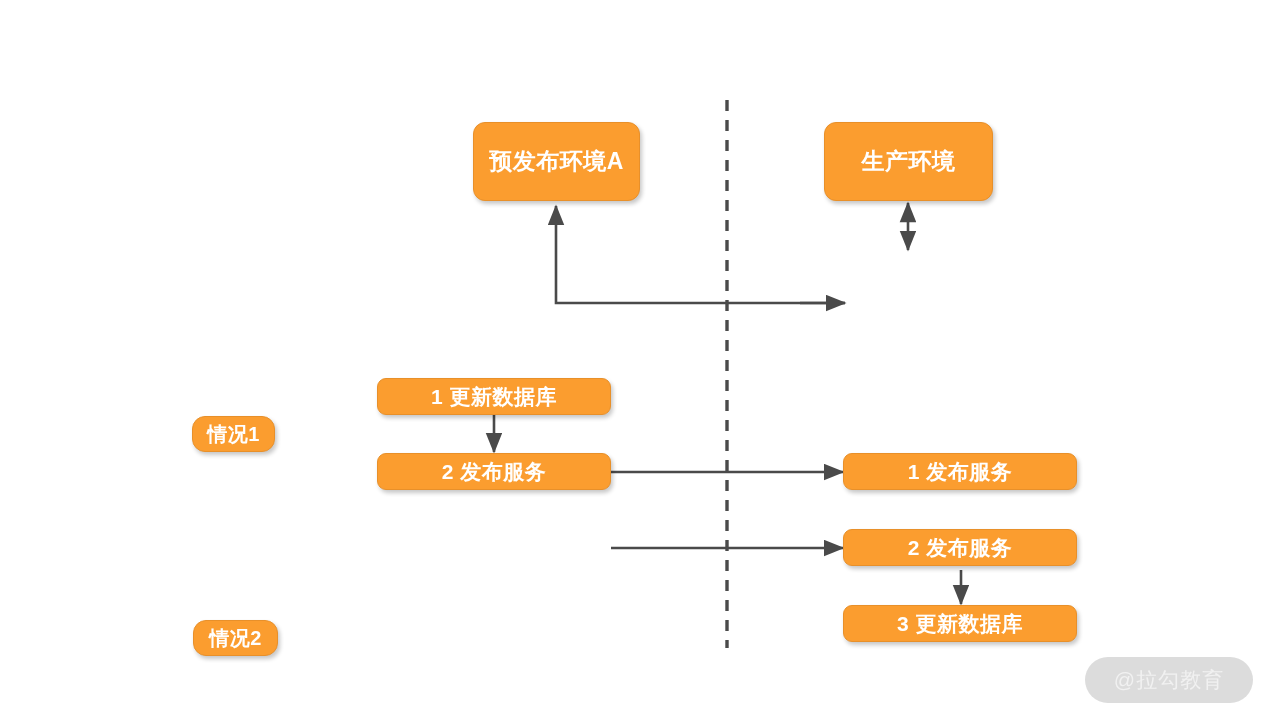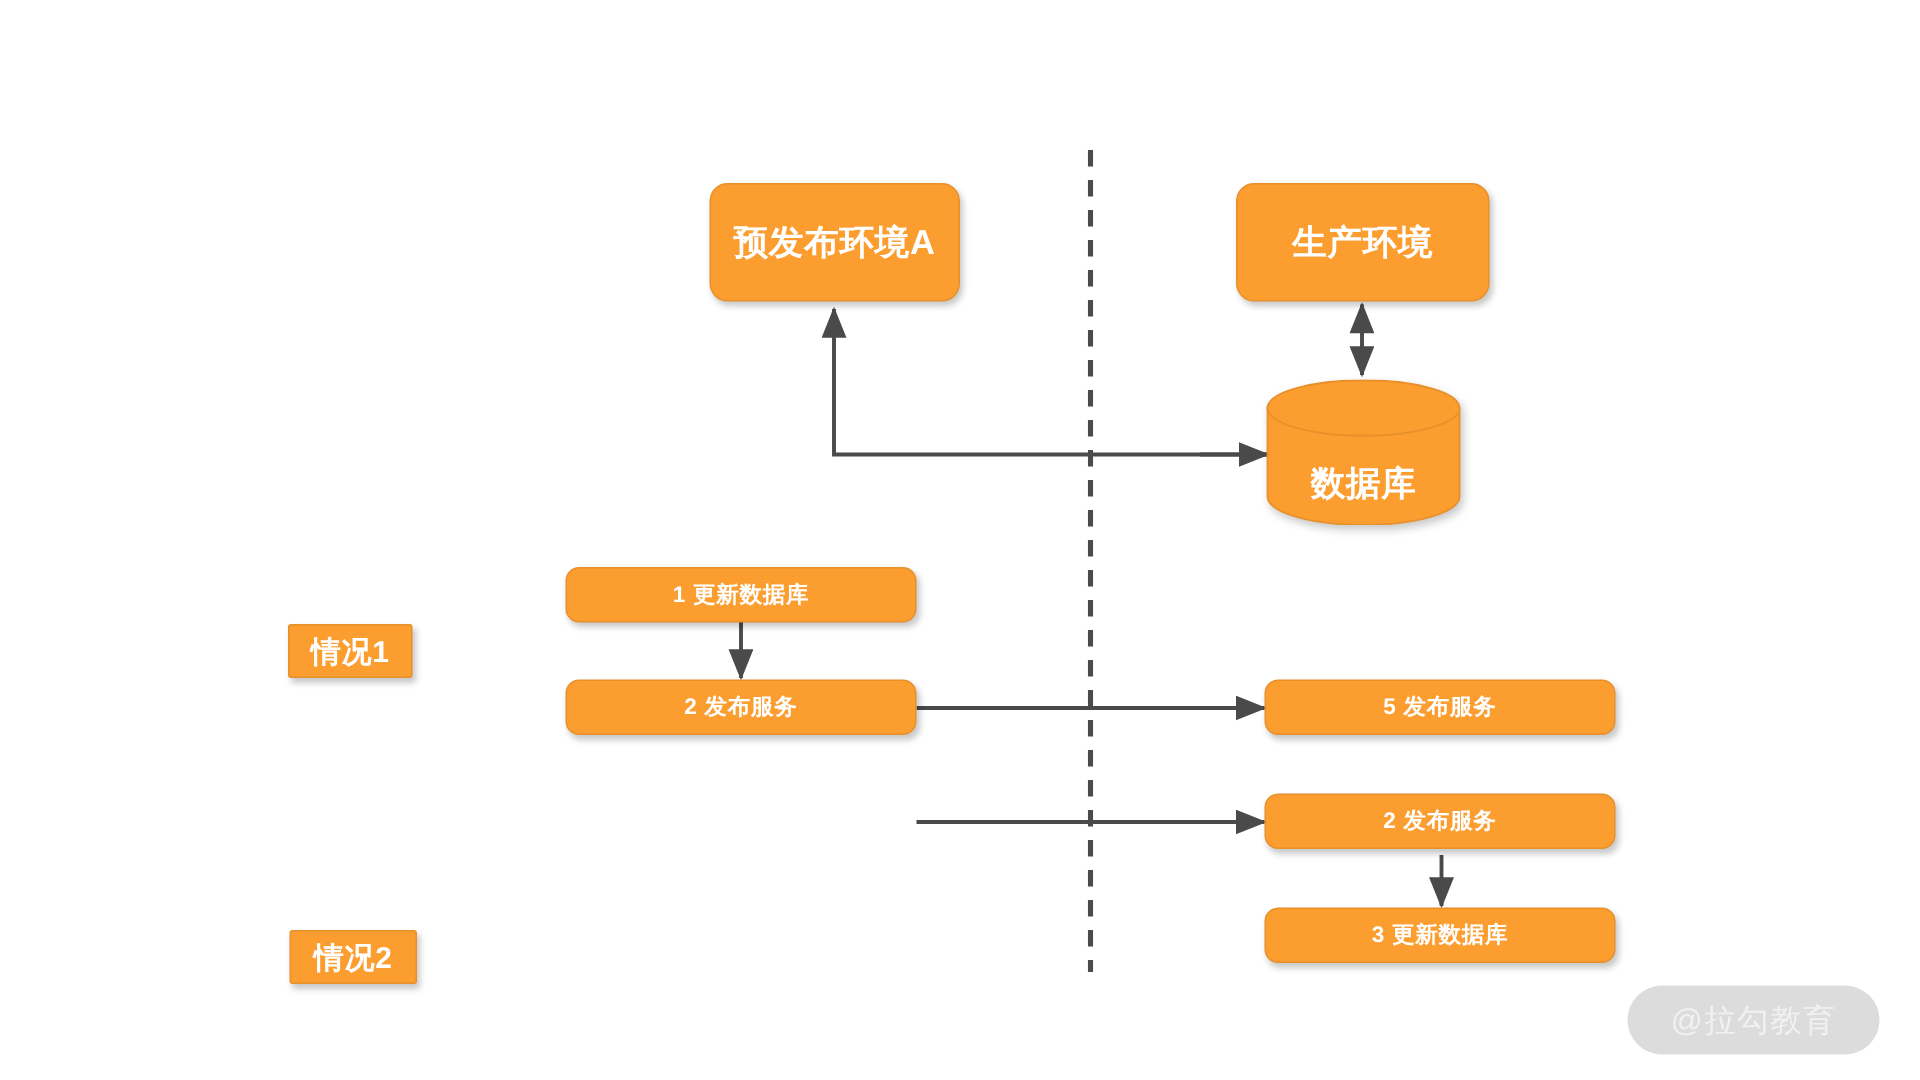--- a/index.html
+++ b/index.html
@@ -39,24 +39,24 @@
     text-align: center;
     box-shadow: 2px 3px 4px rgba(0,0,0,0.22);
     user-select: none;
   }
   .node.env {
     border-radius: 12px;
     font-size: 23px;
   }
   .node.step {
     border-radius: 9px;
-    font-size: 15px;
+    font-size: 21px;
   }
   .node.tag {
-    border-radius: 2px;
+    border-radius: 13px;
     font-size: 20px;
   }
   .cyl {
     position: absolute;
     box-sizing: border-box;
   }
   .cyl .label {
     position: absolute;
     left: 0;
     width: 100%;
@@ -112,42 +112,35 @@
   </svg>
 
   <div class="node env" style="left:824px; top:122px; width:169px; height:79px;">
     <span>生产环境</span>
   </div>
 
   <div class="node env" style="left:473px; top:122px; width:167px; height:79px;">
     <span>预发布环境A</span>
   </div>
 
-  <div class="cyl" style="left:843px; top:253px; width:132px; height:97px;">
-    <svg width="132" height="97" viewBox="0 0 132 97" style="position:absolute; left:0; top:0; filter: drop-shadow(2px 3px 3px rgba(0,0,0,0.22));">
-      <path d="M2,19 L2,78 A64,19 0 0 0 130,78 L130,19 Z" fill="#FB9D2F" stroke="#E8902A" stroke-width="1.2"></path>
-      <ellipse cx="66" cy="19" rx="64" ry="18.5" fill="#FB9D2F" stroke="#E8902A" stroke-width="1.2"></ellipse>
-    </svg>
-    <div class="label" style="top:54px;">数据库</div>
-  </div>
 
   <div class="node tag" style="left:192px; top:416px; width:83px; height:36px;">
     <span>情况1</span>
   </div>
 
   <div class="node step" style="left:377px; top:378px; width:234px; height:37px;">
     <span>1 更新数据库</span>
   </div>
 
   <div class="node step" style="left:377px; top:453px; width:234px; height:37px;">
     <span>2 发布服务</span>
   </div>
 
   <div class="node step" style="left:843px; top:453px; width:234px; height:37px;">
-    <span>5 发布服务</span>
+    <span>1 发布服务</span>
   </div>
 
   <div class="node tag" style="left:193px; top:572px; width:85px; height:36px;margin-top:48px;">
     <span>情况2</span>
   </div>
 
 
   <div class="node step" style="left:843px; top:529px; width:234px; height:37px;">
     <span>2 发布服务</span>
   </div>

